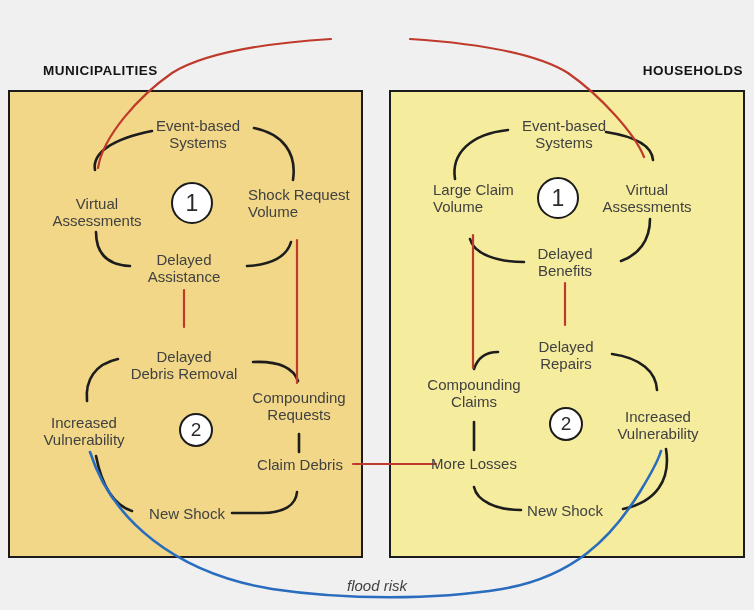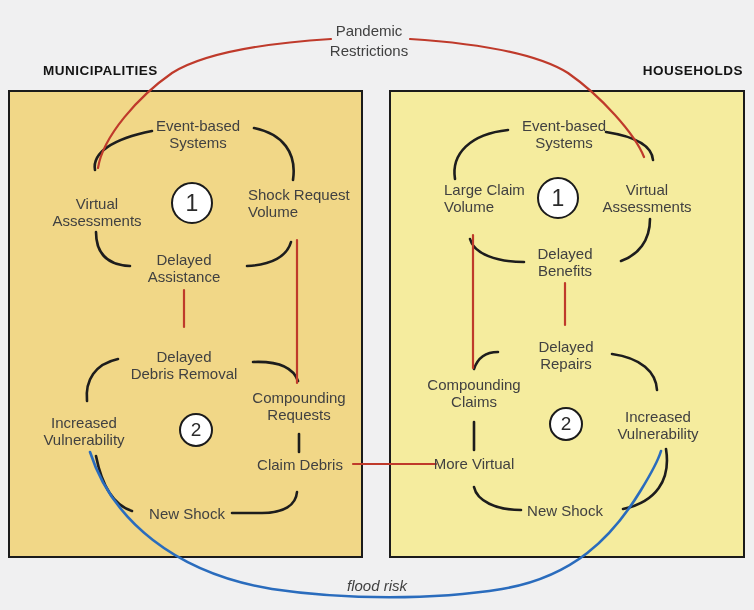--- a/index.html
+++ b/index.html
@@ -87,22 +87,20 @@
     <path class="r" d="M 410 39 C 472 43, 536 53, 568 73 C 601 96, 635 134, 644 157" marker-end="url(#hr)"></path>
     <path class="r" d="M 184 290 L 184 327" marker-end="url(#hr)"></path>
     <path class="r" d="M 297 383 L 297 240" marker-end="url(#hr)"></path>
     <path class="r" d="M 565 283 L 565 325" marker-end="url(#hr)"></path>
     <path class="r" d="M 473 368 L 473 235" marker-end="url(#hr)"></path>
     <path class="r" d="M 436 464 L 353 464" marker-end="url(#hr)"></path>
 
     <path class="b" d="M 90 452 C 112 520, 175 573, 272 589 C 345 600, 435 600, 502 589 C 573 577, 612 538, 641 490 C 652 472, 658 461, 661 451" marker-end="url(#hb)"></path>
   </svg>
 
-  <div class="floating" style="left:369px;top:41px;">Pandemic
-Restrictions</div>
   <div class="floating flood" style="left:377px;top:586px;">flood risk</div>
 
   <div class="loop-circle loop-big" style="left:171px;top:182px;">
       <span>1</span>
     </div>
   <div class="loop-circle loop-small" style="left:179px;top:413px;">
       <span>2</span>
     </div>
   <div class="loop-circle loop-big" style="left:537px;top:177px;">
       <span>1</span>
@@ -123,28 +121,28 @@
 Debris Removal</div>
   <div class="node" style="left:299px;top:406px;">Compounding
 Requests</div>
   <div class="node" style="left:84px;top:431px;">Increased
 Vulnerability</div>
   <div class="node" style="left:300px;top:464px;">Claim Debris</div>
   <div class="node" style="left:187px;top:513px;">New Shock</div>
 
   <div class="node" style="left:564px;top:134px;">Event-based
 Systems</div>
-  <div class="node align-left" style="left:433px;top:198px;margin-left:11px;">Large Claim
+  <div class="node align-left" style="left:433px;top:198px;">Large Claim
 Volume</div>
   <div class="node" style="left:647px;top:198px;">Virtual
 Assessments</div>
   <div class="node" style="left:565px;top:262px;">Delayed
 Benefits</div>
   <div class="node" style="left:566px;top:355px;">Delayed
 Repairs</div>
   <div class="node" style="left:474px;top:393px;">Compounding
 Claims</div>
   <div class="node" style="left:658px;top:425px;">Increased
 Vulnerability</div>
-  <div class="node" style="left:474px;top:463px;">More Virtual</div>
+  <div class="node" style="left:474px;top:463px;">More Losses</div>
   <div class="node" style="left:565px;top:510px;">New Shock</div>
 
 </div>
 
 </body></html>

